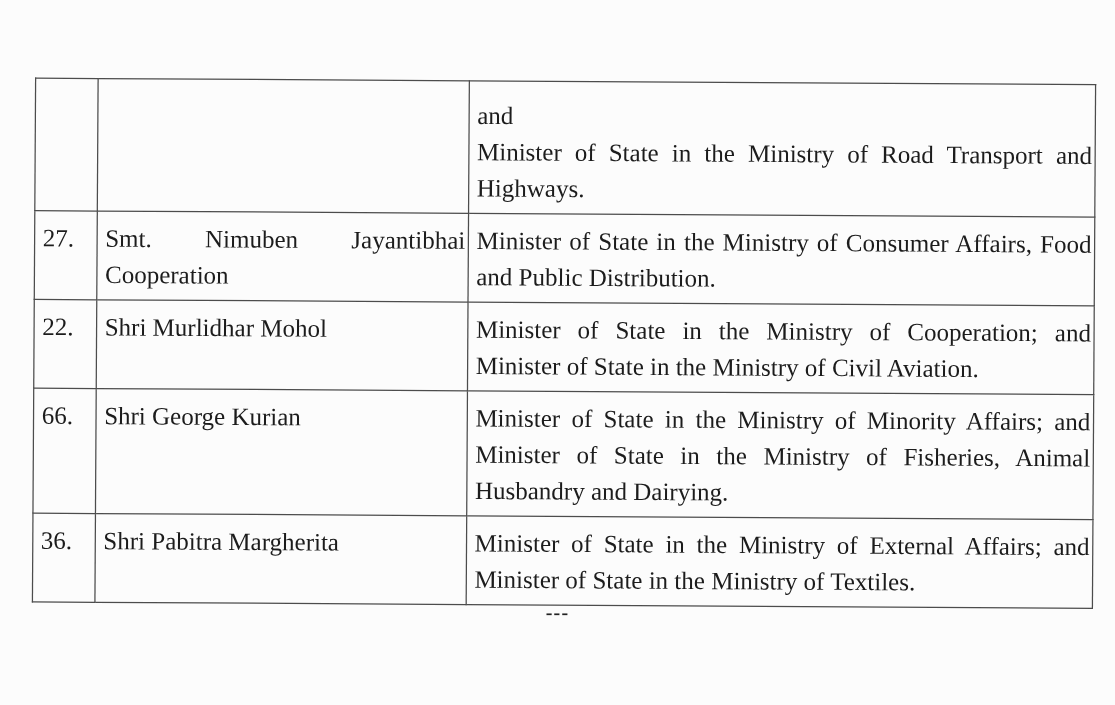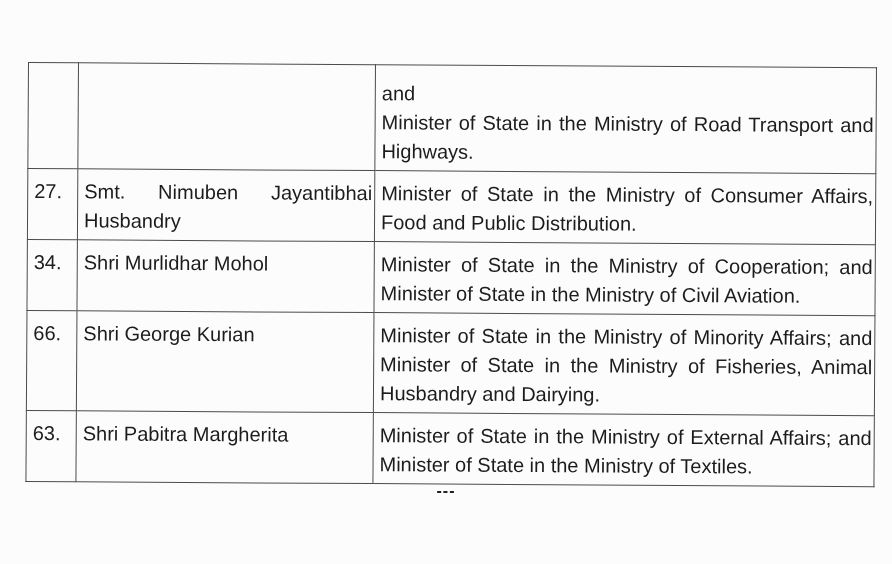--- a/index.html
+++ b/index.html
@@ -8,20 +8,21 @@
     width: 892px;
     height: 564px;
     overflow: hidden;
     background: #fcfcfc;
     font-family: "Liberation Sans", "DejaVu Sans", sans-serif;
   }
   .doc-page {
     position: absolute;
     inset: 0;
     background: #fcfcfc;
+    font-family: Liberation Serif, serif;
   }
   .table-wrap {
     position: absolute;
     left: 28px;
     top: 62px;
     transform: rotate(0.35deg);
     transform-origin: 0 0;
   }
   table.ministers {
     border-collapse: collapse;
@@ -86,30 +87,30 @@
             <div class="pline">and</div>
             <div class="pline">Minister of State in the Ministry of Road Transport and Highways.</div>
           </td>
         </tr>
 
         <tr class="r1">
           <td class="cell-num">
             <span>27.</span>
           </td>
           <td class="cell-name">
-            <span>Smt. Nimuben Jayantibhai Husbandry</span>
+            <span>Smt. Nimuben Jayantibhai Cooperation</span>
           </td>
           <td class="cell-pos">
             <div class="pline">Minister of State in the Ministry of Consumer Affairs, Food and Public Distribution.</div>
           </td>
         </tr>
 
         <tr class="r2">
           <td class="cell-num">
-            <span>34.</span>
+            <span>22.</span>
           </td>
           <td class="cell-name">
             <span>Shri Murlidhar Mohol</span>
           </td>
           <td class="cell-pos">
             <div class="pline">Minister of State in the Ministry of Cooperation; and Minister of State in the Ministry of Civil Aviation.</div>
           </td>
         </tr>
 
         <tr class="r3">
@@ -119,21 +120,21 @@
           <td class="cell-name">
             <span>Shri George Kurian</span>
           </td>
           <td class="cell-pos">
             <div class="pline">Minister of State in the Ministry of Minority Affairs; and Minister of State in the Ministry of Fisheries, Animal Husbandry and Dairying.</div>
           </td>
         </tr>
 
         <tr class="r4">
           <td class="cell-num">
-            <span>63.</span>
+            <span>36.</span>
           </td>
           <td class="cell-name">
             <span>Shri Pabitra Margherita</span>
           </td>
           <td class="cell-pos">
             <div class="pline">Minister of State in the Ministry of External Affairs; and Minister of State in the Ministry of Textiles.</div>
           </td>
         </tr>
 
       </tbody>

